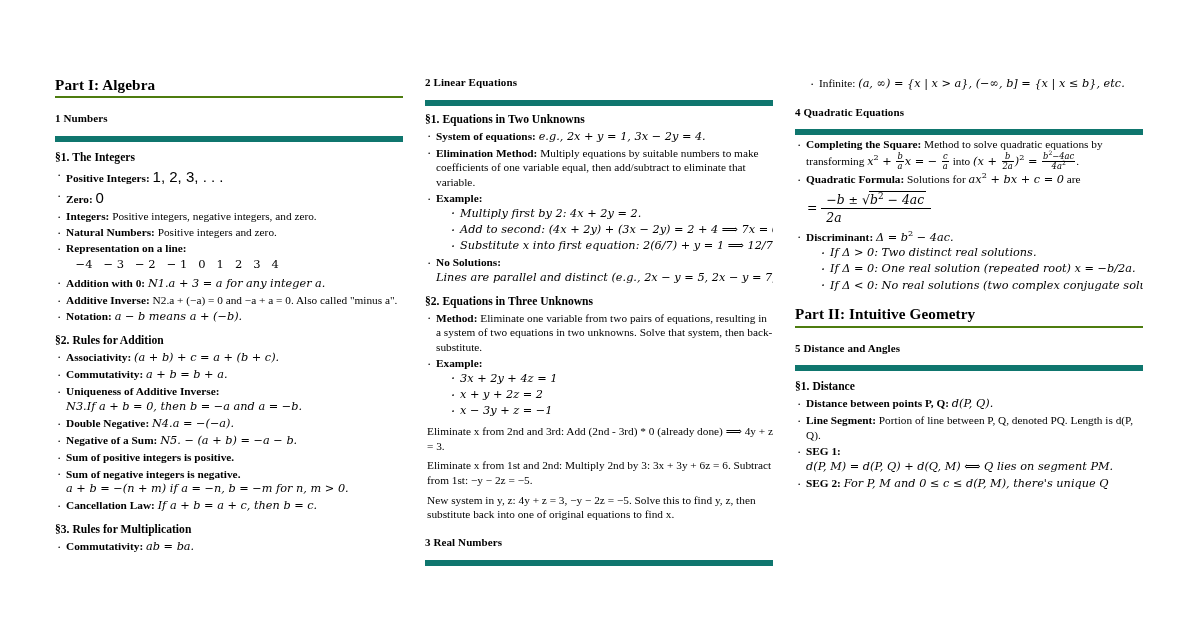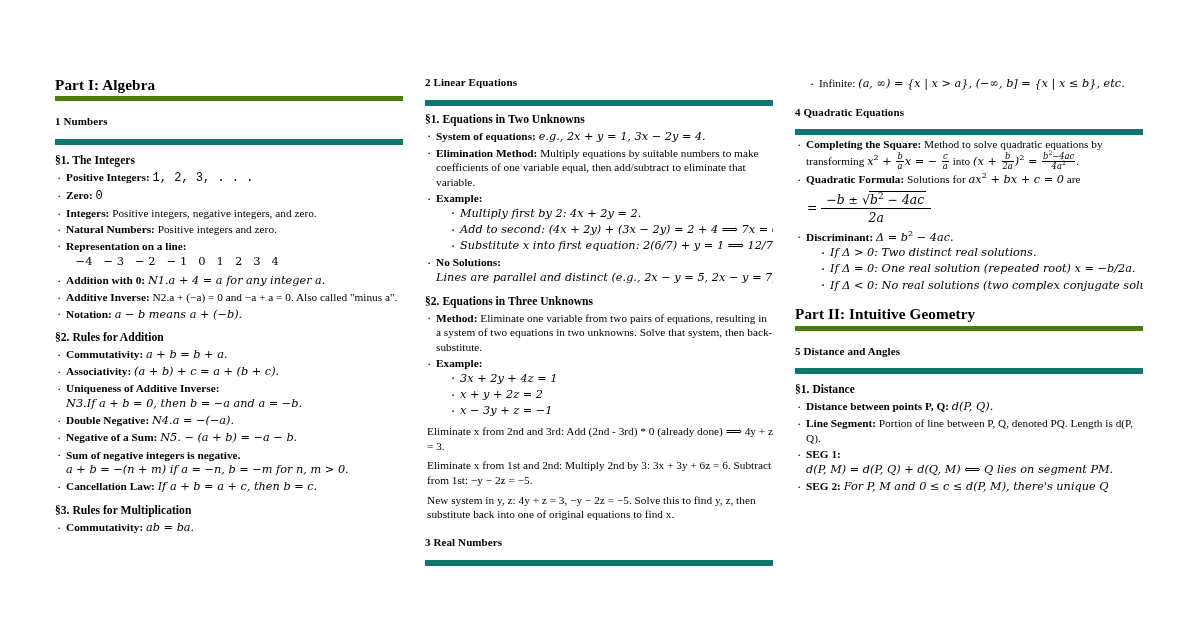--- a/index.html
+++ b/index.html
@@ -41,21 +41,21 @@
     position: relative;
   }
 
   
   .part-heading {
     font-size: 15.2px;
     font-weight: bold;
     line-height: 1.15;
     margin: 0 0 2px 0;
     padding: 0 0 3px 0;
-    border-bottom: 5px solid #4d7c0f;
+    border-bottom: 2px solid #4d7c0f;
     letter-spacing: 0.1px;
   }
   .section-heading {
     font-size: 11px;
     font-weight: bold;
     line-height: 1.15;
     margin: 14px 0 2px 0;
     padding: 0 0 11px 0;
     border-bottom: 6px solid #0f766e;
     letter-spacing: 0.1px;
@@ -114,23 +114,23 @@
   .lbl { font-weight: bold; }
 
   
   .m {
     font-family: "DejaVu Serif", "Liberation Serif", serif;
     font-style: italic;
     font-size: 11.3px;
     white-space: nowrap;
   }
   .mr {
-    font-family: Liberation Mono, monospace;
+    font-family: Liberation Sans, sans-serif;
     font-style: normal;
-    font-size: 12px;
+    font-size: 15px;
     white-space: nowrap;
   }
   .op {
     font-family: "DejaVu Serif", "Liberation Serif", serif;
     font-style: normal;
     font-size: 11.3px;
   }
   sup.exr {
     font-size: 0.72em;
     vertical-align: super;
@@ -165,21 +165,21 @@
   .display-math {
     margin: 3px 0 4px 8px;
     font-family: "DejaVu Serif", "Liberation Serif", serif;
     font-size: 12.4px;
     font-style: italic;
     white-space: nowrap;
   }
   .bigfrac {
     display: inline-block;
     vertical-align: middle;
-    text-align: center;
+    text-align: left;
     line-height: 1.22;
   }
   .bigfrac > .num {
     display: block;
     border-bottom: 1.2px solid #000;
     padding: 0 5px 1px 5px;
   }
   .bigfrac > .den { display: block; padding: 1px 5px 0 5px; }
   .sqrt {
     display: inline-block;
@@ -230,54 +230,57 @@
           <span>Positive integers and zero.</span>
         </li>
         <li>
           <span class="lbl">Representation on a line:</span>
           <div class="numline">
             <span>−4</span><span>− 3</span><span>− 2</span><span>− 1</span><span>0</span><span>1</span><span>2</span><span>3</span><span>4</span>
           </div>
         </li>
         <li>
           <span class="lbl">Addition with 0:</span>
-          <span class="m">N1.a + 4 = a for any integer a.</span>
+          <span class="m">N1.a + 3 = a for any integer a.</span>
         </li>
         <li>
           <span class="lbl">Additive Inverse:</span>
           <span>N2.a + (−a) = 0 and −a + a = 0. Also called "minus a".</span>
         </li>
         <li>
           <span class="lbl">Notation:</span>
           <span class="m">a − b means a + (−b).</span>
         </li>
       </ul>
 
       <div class="sub-heading">§2. Rules for Addition</div>
 
       <ul class="lvl1">
         <li>
+          <span class="lbl">Associativity:</span>
+          <span class="m">(a + b) + c = a + (b + c).</span>
+        </li>
+        <li>
           <span class="lbl">Commutativity:</span>
           <span class="m">a + b = b + a.</span>
         </li>
         <li>
-          <span class="lbl">Associativity:</span>
-          <span class="m">(a + b) + c = a + (b + c).</span>
-        </li>
-        <li>
           <span class="lbl">Uniqueness of Additive Inverse:</span>
           <span class="m">N3.If a + b = 0, then b = −a and a = −b.</span>
         </li>
         <li>
           <span class="lbl">Double Negative:</span>
           <span class="m">N4.a = −(−a).</span>
         </li>
         <li>
           <span class="lbl">Negative of a Sum:</span>
           <span class="m">N5. − (a + b) = −a − b.</span>
+        </li>
+        <li>
+          <span class="lbl">Sum of positive integers is positive.</span>
         </li>
         <li>
           <span class="lbl">Sum of negative integers is negative.</span>
           <span class="m">a + b = −(n + m) if a = −n, b = −m for n, m &gt; 0.</span>
         </li>
         <li>
           <span class="lbl">Cancellation Law:</span>
           <span class="m">If a + b = a + c, then b = c.</span>
         </li>
       </ul>

